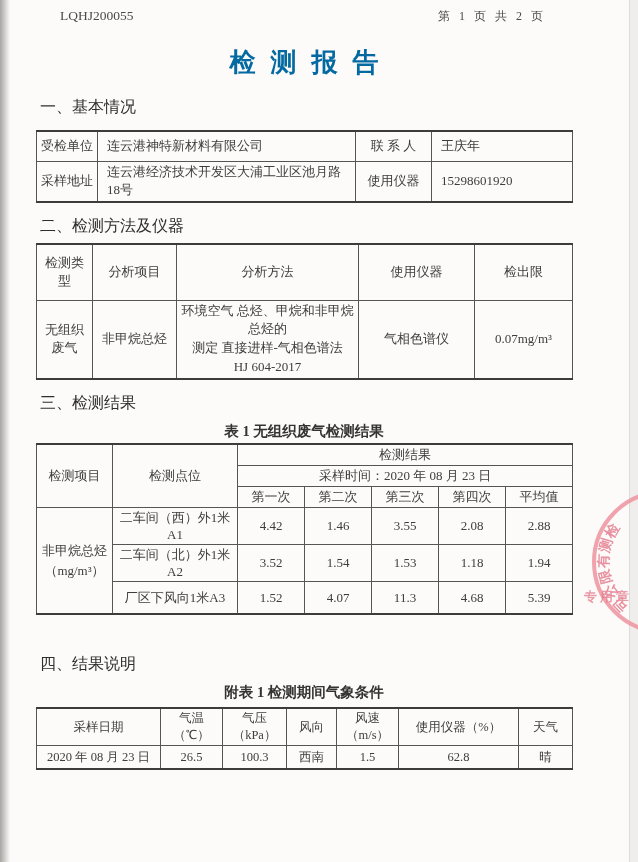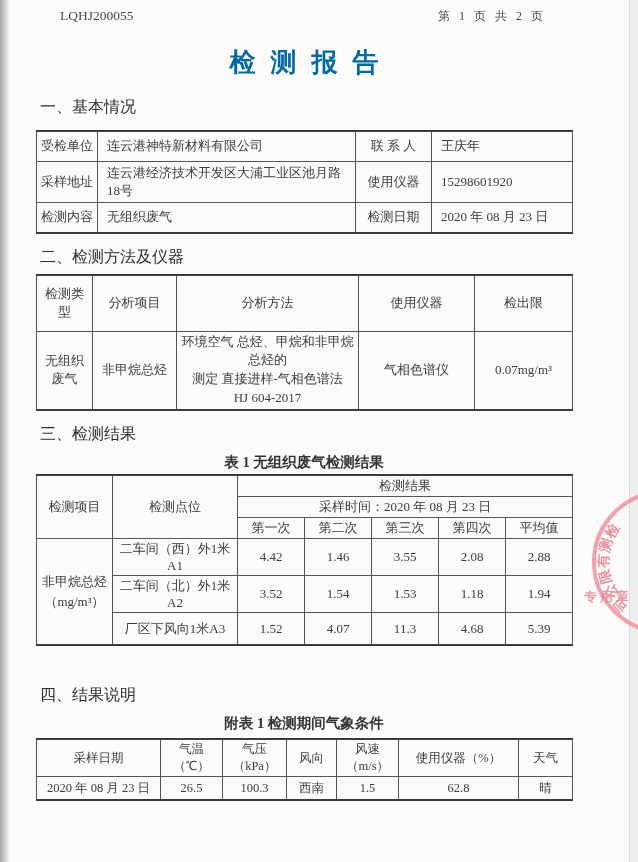--- a/index.html
+++ b/index.html
@@ -65,26 +65,20 @@
         <td class="lval">连云港神特新材料有限公司</td>
         <td>联 系 人</td>
         <td class="lval">王庆年</td>
       </tr>
       <tr class="r2">
         <td>采样地址</td>
         <td class="lval">连云港经济技术开发区大浦工业区池月路18号</td>
         <td>使用仪器</td>
         <td class="lval">15298601920</td>
       </tr>
-      <tr class="r3">
-        <td>检测内容</td>
-        <td class="lval">无组织废气</td>
-        <td>检测日期</td>
-        <td class="lval">2020 年 08 月 23 日</td>
-      </tr>
     </tbody>
       </table>
 
     <div class="sec-heading gap-results">二、检测方法及仪器</div>
 
     <table class="t2">
       <colgroup>
           <col style="width:56px">
           <col style="width:84px">
           <col style="width:182px">

